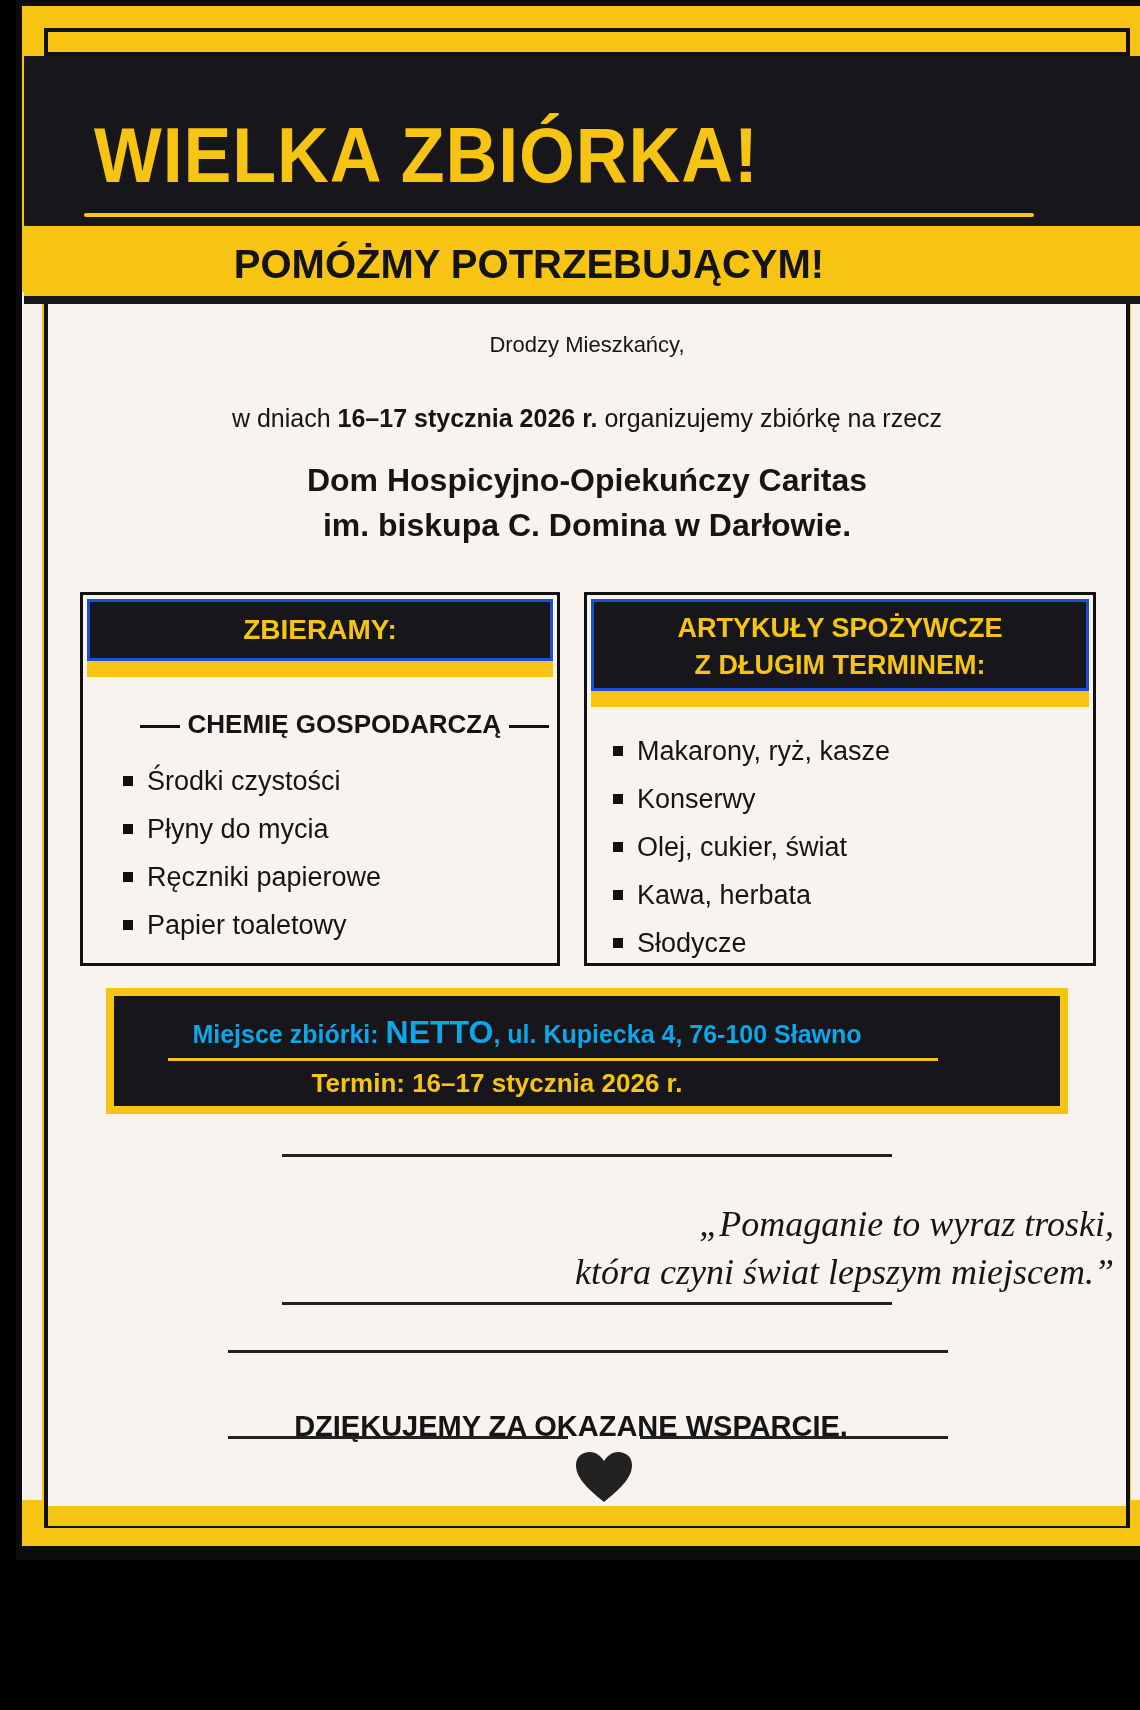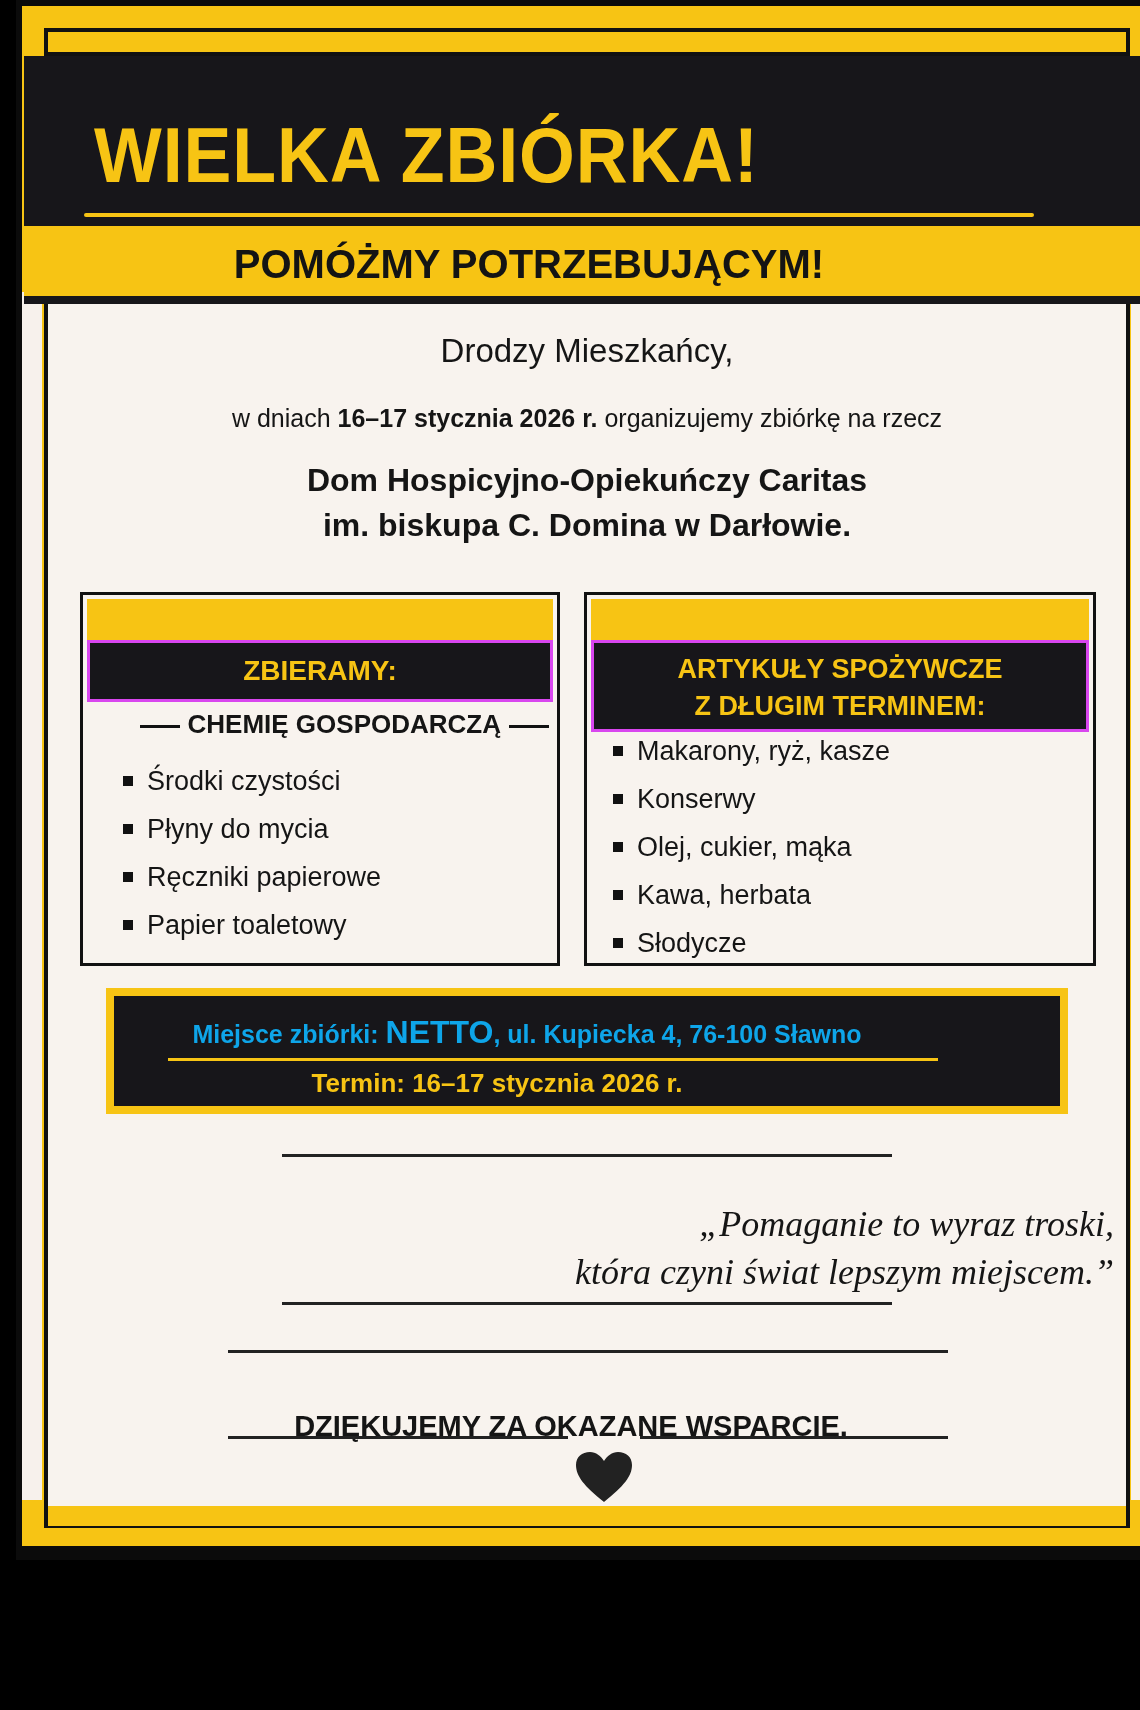--- a/index.html
+++ b/index.html
@@ -12,30 +12,30 @@
   .cream-side-right { position: absolute; left: 1115px; top: 292px; width: 19px; height: 1208px; background: #f7f1ec; }
   .inner-frame { position: absolute; left: 28px; top: 28px; width: 1086px; height: 1500px; border: 4px solid #111; background: #f8f3ee; }
 
   .top-yellow { position: absolute; left: 0; top: 0; width: 100%; height: 24px; background: #f7c414; border-bottom: 4px solid #111; }
   .header-black { position: absolute; left: -24px; top: 24px; width: 1130px; height: 170px; background: #17161a; }
   .title { position: absolute; left: 70px; top: 60px; font-size: 78px; font-weight: 700; color: #f7c414; letter-spacing: 1px; line-height: 1; transform: scaleX(0.92); transform-origin: left top; font-family: "Liberation Sans", sans-serif; }
   .title-underline { position: absolute; left: 60px; top: 157px; width: 950px; height: 4px; background: #f7c414; border-radius: 2px; }
   .sub-band { position: absolute; left: -24px; top: 194px; width: 1130px; height: 78px; background: #f7c414; border-bottom: 8px solid #17161a; }
   .subtitle { position: absolute; left: 0; width: 100%; top: 16px; text-align: center; font-size: 40px; font-weight: 700; color: #141414; padding-right: 120px; }
 
-  .greeting { position: absolute; left: 0; width: 100%; top: 300px; text-align: center; font-size: 33px; }
+  .greeting { position: absolute; left: 0; width: 100%; top: 300px; text-align: center; font-size: 22px; }
   .intro { position: absolute; left: 0; width: 100%; top: 372px; text-align: center; font-size: 25px; }
   .intro b { font-weight: 700; }
   .org { position: absolute; left: 0; width: 100%; top: 426px; text-align: center; font-size: 32px; font-weight: 700; line-height: 45px; }
 
   .box { position: absolute; top: 560px; border: 3px solid #111; background: #f8f3ee; }
   .box-left { left: 32px; width: 480px; height: 374px; }
   .box-right { left: 536px; width: 512px; height: 374px; }
   .box-head { position: absolute; left: 4px; top: 4px; right: 4px; background: #f7c414; }
-  .box-head-inner { background: #17161a; color: #f7c414; font-weight: 700; text-align: center; border: 3px solid #d946ef; margin-top: 41px; }
+  .box-head-inner { background: #17161a; color: #f7c414; font-weight: 700; text-align: center; border: 3px solid #1d4ed8; }
   .box-left .box-head { height: 78px; }
   .box-left .box-head-inner { height: 62px; font-size: 28px; line-height: 56px; }
   .box-right .box-head { height: 108px; }
   .box-right .box-head-inner { height: 92px; font-size: 27px; line-height: 37px; padding-top: 8px; }
   .sec-title { position: absolute; left: 0; width: 100%; top: 114px; text-align: right; font-size: 26px; font-weight: 700; }
   .sec-title .dash { display: inline-block; width: 40px; height: 3px; background: #111; vertical-align: middle; margin: 0 8px; }
   ul.items { list-style: none; position: absolute; }
   .box-left ul.items { left: 40px; top: 162px; }
   .box-right ul.items { left: 26px; top: 132px; }
   ul.items li { font-size: 27px; line-height: 48px; display: flex; align-items: center; }
@@ -118,21 +118,21 @@
         <li>
             <span class="bullet"></span>
             <span>Makarony, ryż, kasze</span>
           </li>
         <li>
             <span class="bullet"></span>
             <span>Konserwy</span>
           </li>
         <li>
             <span class="bullet"></span>
-            <span>Olej, cukier, mąka</span>
+            <span>Olej, cukier, świat</span>
           </li>
         <li>
             <span class="bullet"></span>
             <span>Kawa, herbata</span>
           </li>
         <li>
             <span class="bullet"></span>
             <span>Słodycze</span>
           </li>
       </ul>

